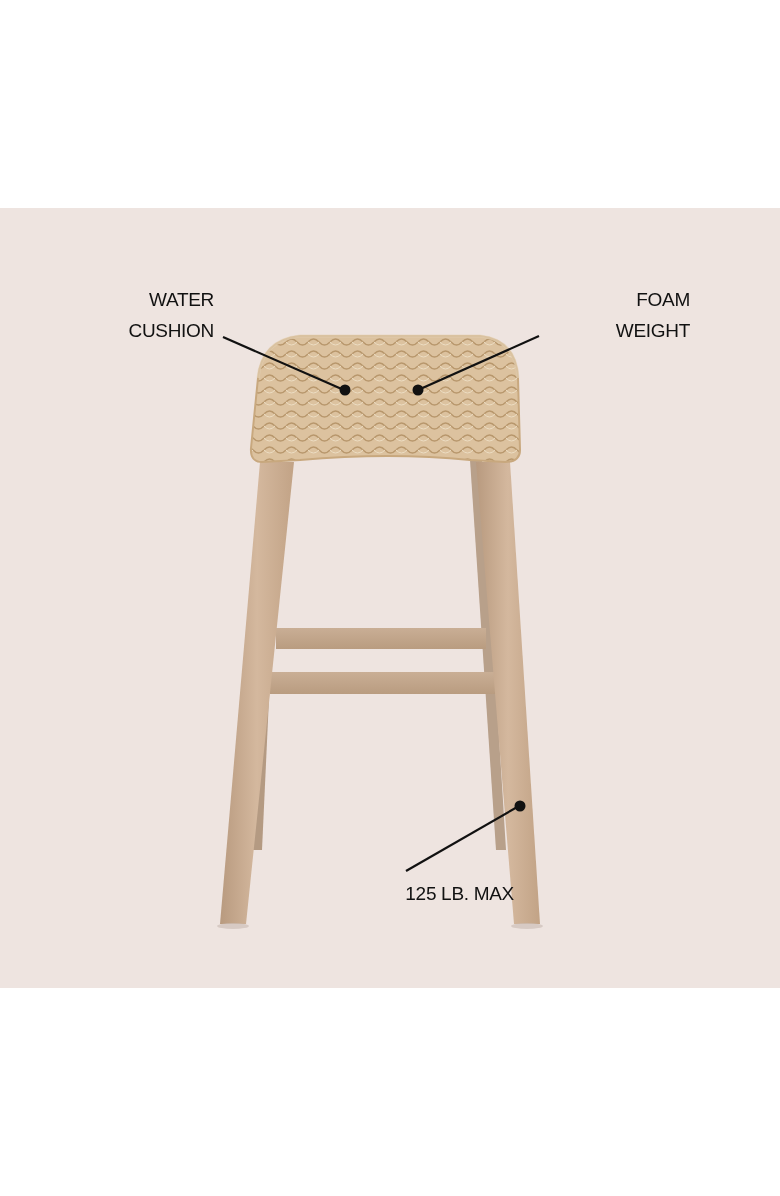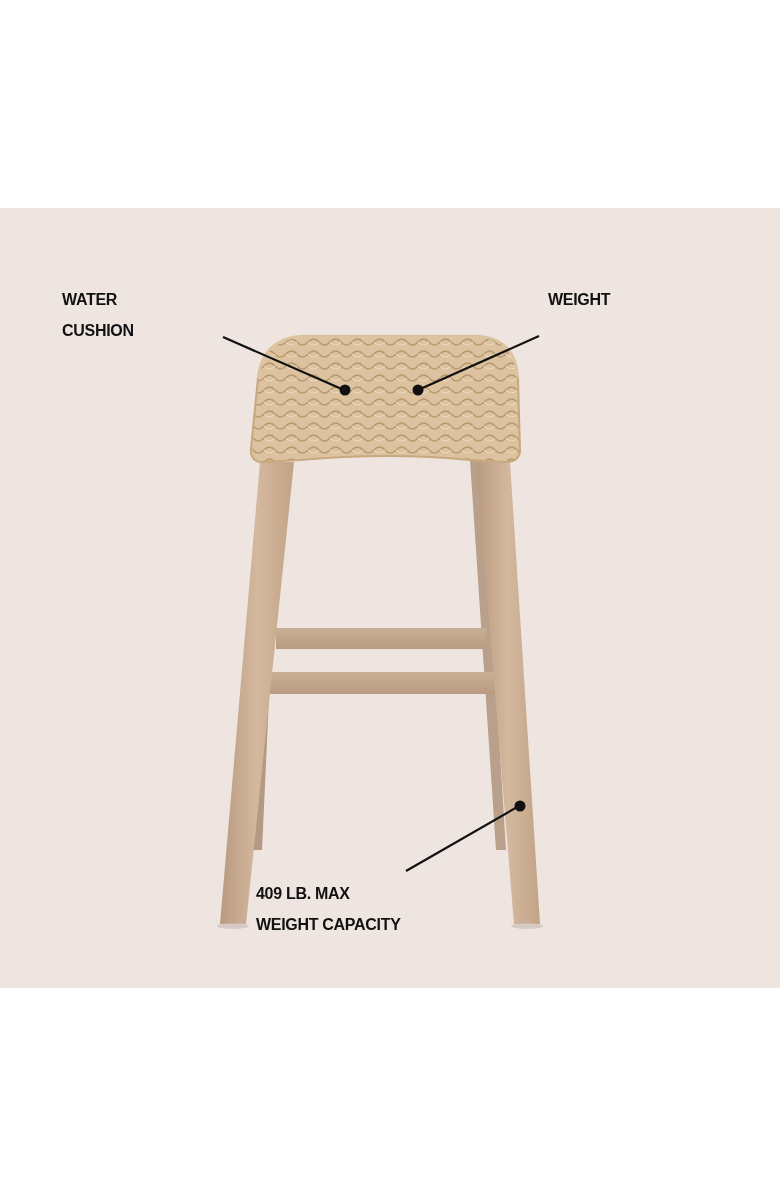--- a/index.html
+++ b/index.html
@@ -6,22 +6,22 @@
     body {
       width: 780px; height: 1196px; background: #ffffff;
       position: relative; overflow: hidden;
       font-family: "Liberation Sans", sans-serif;
     }
     .panel {
       position: absolute; left: 0; top: 208px; width: 780px; height: 780px;
       background: #eee4e0;
     }
     .label {
-      position: absolute; color: #111; font-weight: bold;
-      font-size: 16px; line-height: 31px; text-align: left;
+      position: absolute; color: #111; font-weight: normal;
+      font-size: 19px; line-height: 31px; text-align: right;
       letter-spacing: -0.3px;
     }
     .label span { display: block; }
     svg.scene { position: absolute; left: 0; top: 0; }
   </style>
 </head>
 <body>
 
 <div class="panel"></div>
 
@@ -74,19 +74,19 @@
     <circle cx="520" cy="806" r="5.5" fill="#111"></circle>
   </g>
 </svg>
 
 <div class="label" style="left:62px; top:284px; width:152px;">
   <span>WATER</span>
   <span>CUSHION</span>
 </div>
 
 <div class="label" style="left:548px; top:284px; width:142px;">
+  <span>FOAM</span>
   <span>WEIGHT</span>
 </div>
 
 <div class="label" style="left:256px; top:878px; width:258px;">
-  <span>409 LB. MAX</span>
-  <span>WEIGHT CAPACITY</span>
+  <span>125 LB. MAX</span>
 </div>
 
 </body></html>

